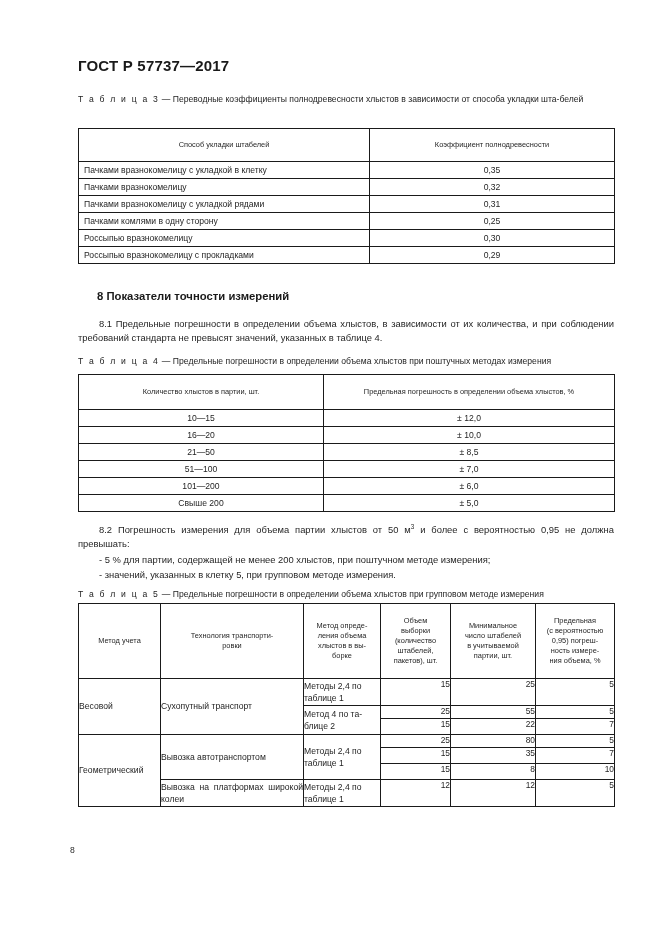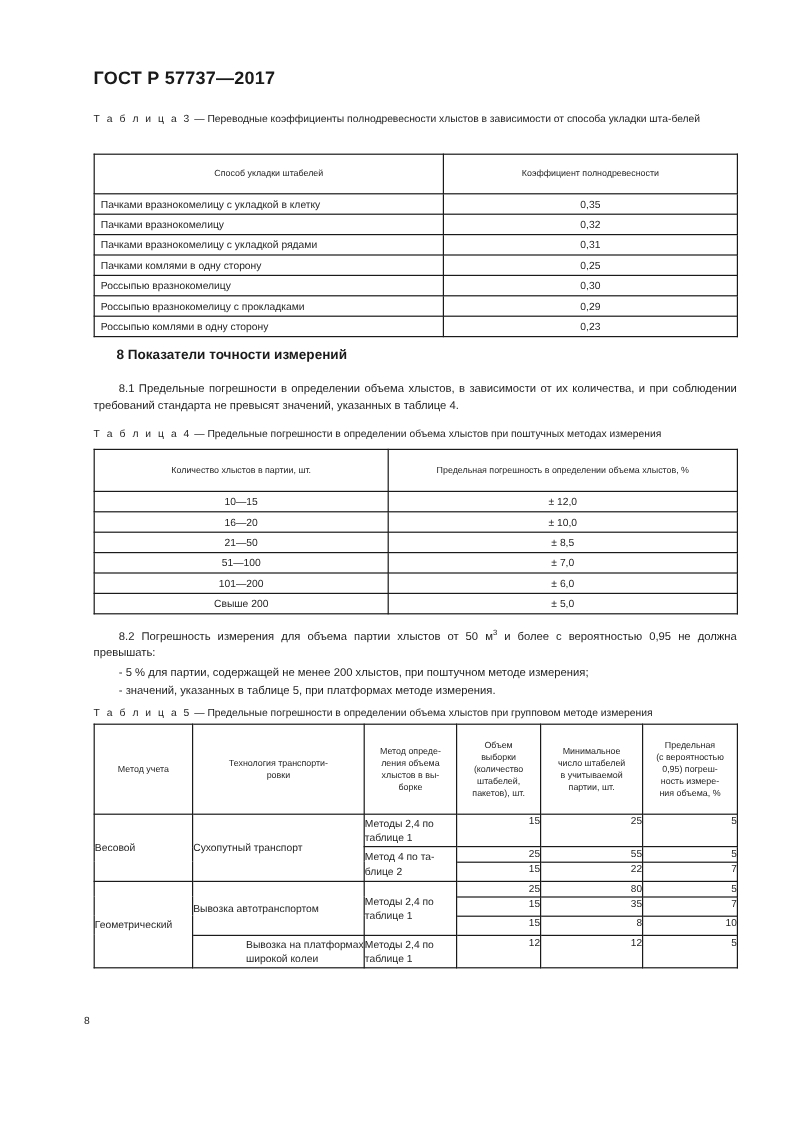--- a/index.html
+++ b/index.html
@@ -91,21 +91,20 @@
     vertical-align: top;
   }
   .t5 td.num {
     text-align: right;
     vertical-align: top;
     font-size: 8.4px;
   }
   .t5 td.justify {
     text-align: justify;
     text-align-last: left;
-    padding-left: 44px;
   }
   .t5 th { font-size: 7.2px; }
 
   
   .sec-head {
     position: absolute;
     left: 97px;
     font-size: 11.3px;
     font-weight: bold;
     white-space: nowrap;
@@ -179,24 +178,20 @@
         <td class="val">0,25</td>
       </tr>
       <tr>
         <td class="lbl">Россыпью вразнокомелицу</td>
         <td class="val">0,30</td>
       </tr>
       <tr>
         <td class="lbl">Россыпью вразнокомелицу с прокладками</td>
         <td class="val">0,29</td>
       </tr>
-      <tr>
-        <td class="lbl">Россыпью комлями в одну сторону</td>
-        <td class="val">0,23</td>
-      </tr>
     </tbody>
   </table>
 
   <div class="sec-head" style="top:290px;">8 Показатели точности измерений</div>
 
   <div class="para" style="top:317px;">8.1 Предельные погрешности в определении объема хлыстов, в зависимости от их количества, и при соблюдении требований стандарта не превысят значений, указанных в таблице 4.</div>
 
   <div class="tbl-caption" style="top:355px;">
     <span class="lead">Т а б л и ц а 4</span><span> — Предельные погрешности в определении объема хлыстов при поштучных методах измерения</span>
   </div>
@@ -238,21 +233,21 @@
         <td class="err">± 5,0</td>
       </tr>
     </tbody>
   </table>
 
   <div class="para" style="top:523px;">
     <span>8.2 Погрешность измерения для объема партии хлыстов от 50 м</span><sup>3</sup><span> и более с вероятностью 0,95 не должна превышать:</span>
   </div>
 
   <div class="dash-item" style="top:553px;">- 5 % для партии, содержащей не менее 200 хлыстов, при поштучном методе измерения;</div>
-  <div class="dash-item" style="top:568px;">- значений, указанных в таблице 5, при платформах методе измерения.</div>
+  <div class="dash-item" style="top:568px;">- значений, указанных в клетку 5, при групповом методе измерения.</div>
 
   <div class="tbl-caption" style="top:588px;">
     <span class="lead">Т а б л и ц а 5</span><span> — Предельные погрешности в определении объема хлыстов при групповом методе измерения</span>
   </div>
 
   <table class="doc t5" style="left:78px; top:603px; width:536px;">
     <colgroup>
       <col style="width:82px">
       <col style="width:143px">
       <col style="width:77px">

